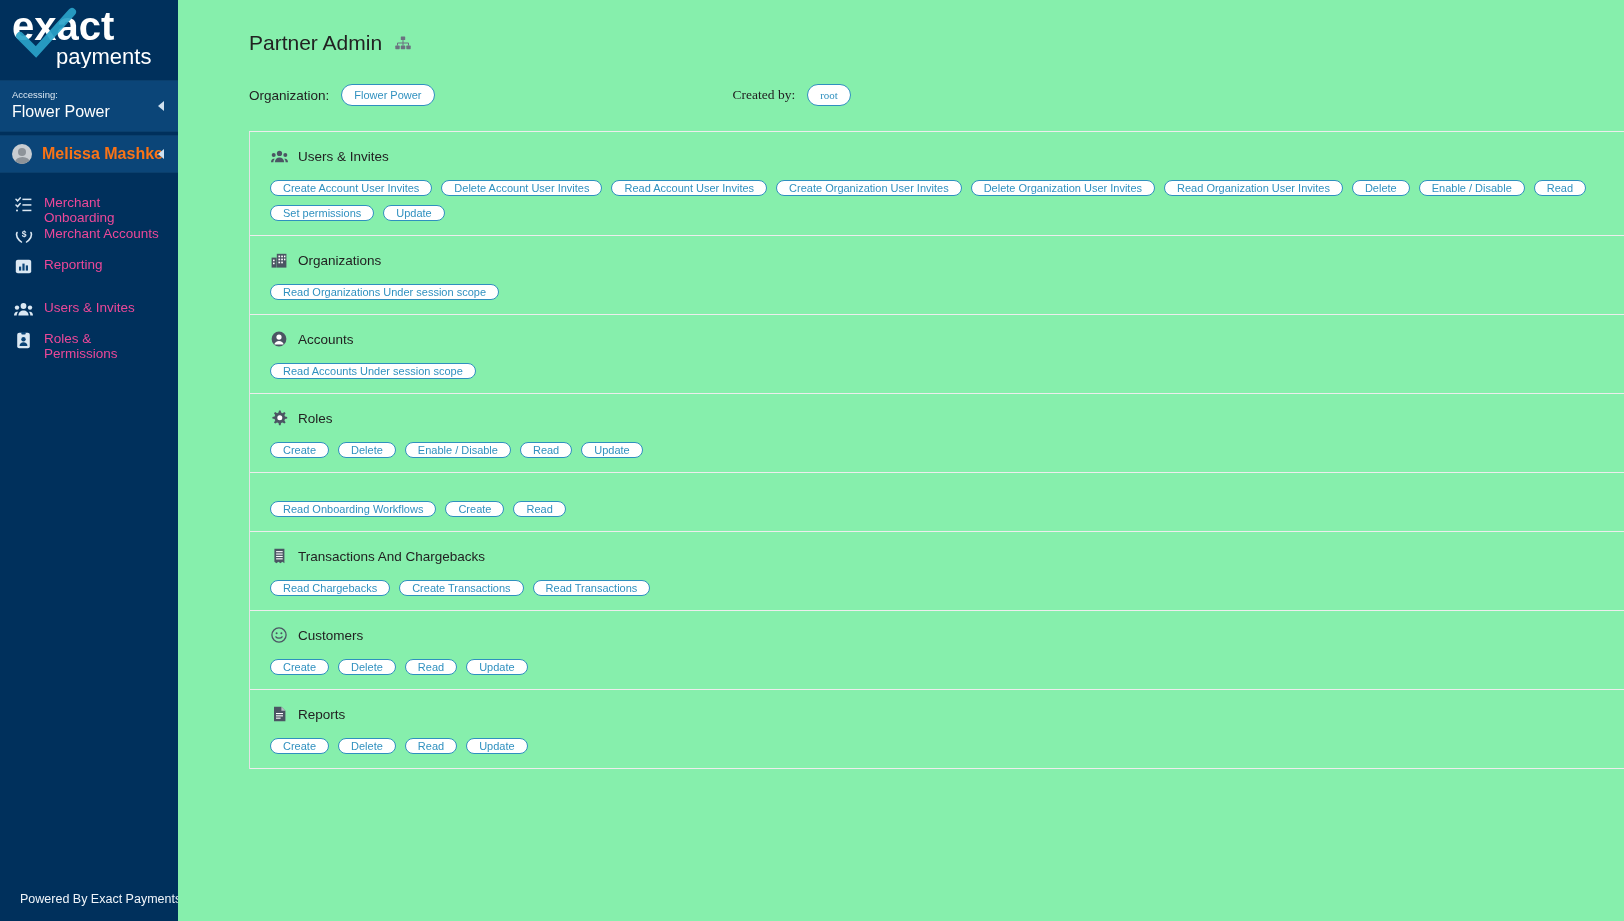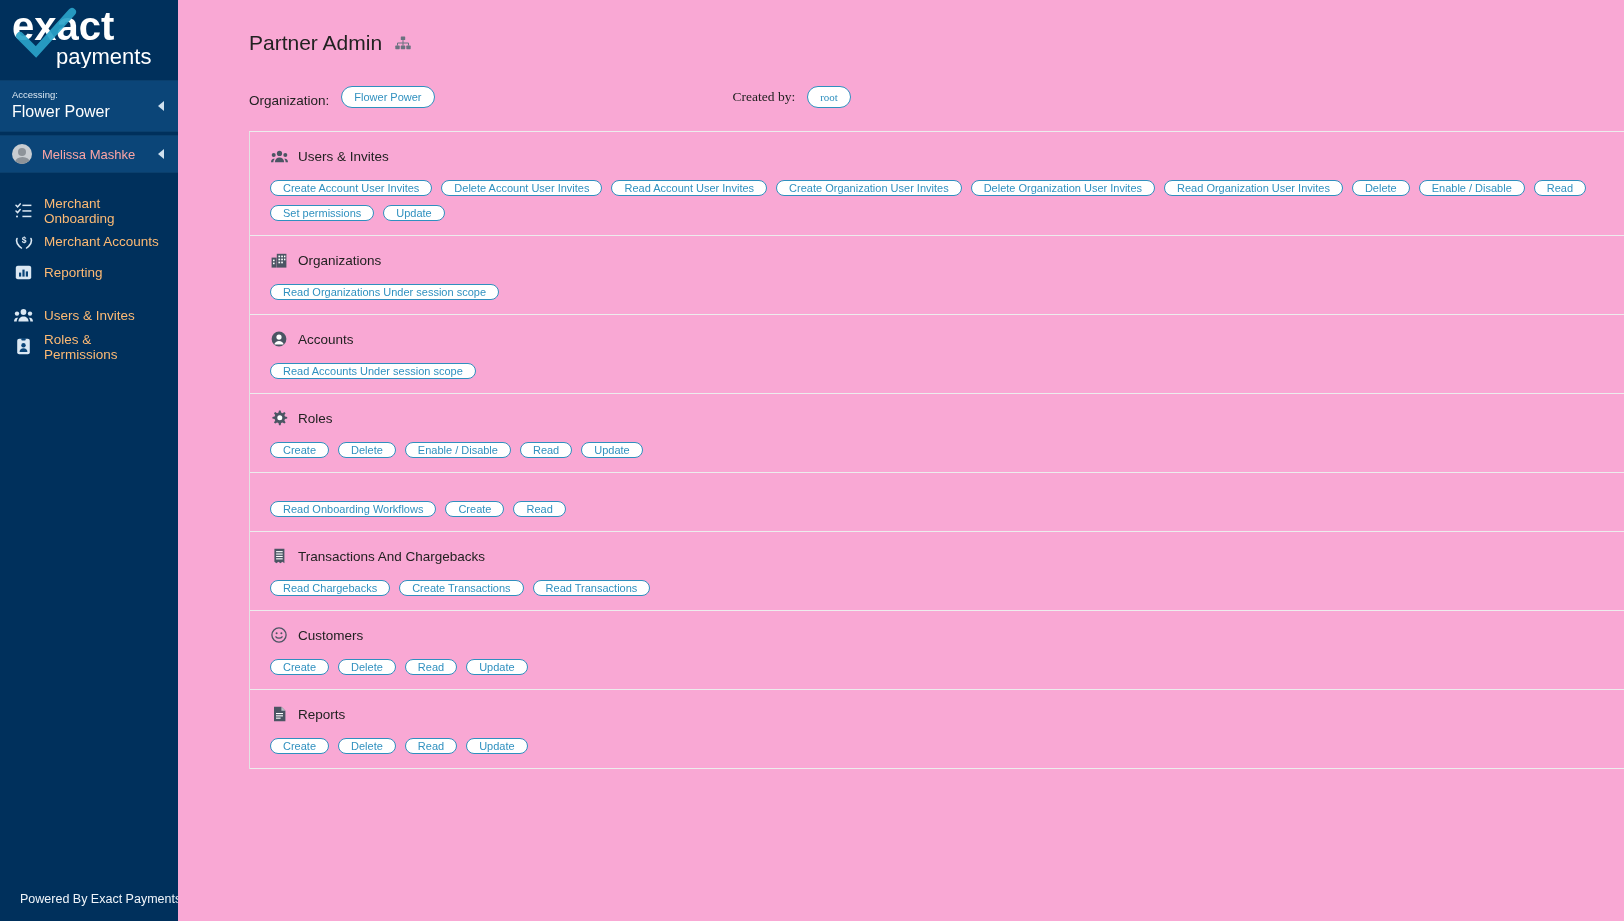--- a/index.html
+++ b/index.html
@@ -59,27 +59,27 @@
     position: relative; overflow: hidden;
   }
   .avatar::before {
     content: ""; position: absolute; left: 6px; top: 3.5px;
     width: 8px; height: 8px; border-radius: 50%; background: #8d9399;
   }
   .avatar::after {
     content: ""; position: absolute; left: 2.5px; top: 13px;
     width: 15px; height: 11px; border-radius: 50% 50% 0 0; background: #8d9399;
   }
-  .user-name { font-size: 13px; color: #fca5a5; margin-left: 10px; }
+  .user-name { font-size: 16px; color: #f97316; margin-left: 10px; font-weight: bold; }
 
   .nav { margin-top: 22px; }
   .nav-item {
-    display: flex; align-items: center;
+    display: flex; 
     height: 31px; padding: 0 14px;
-    color: #fdba74; font-size: 13.5px;
+    color: #ec4899; font-size: 13.5px;
     cursor: pointer;
   }
   .nav-item .nav-ico {
     width: 19px; height: 19px; flex: 0 0 19px;
     margin-right: 11px;
     display: flex; align-items: center; justify-content: center;
   }
   .nav-gap { height: 12px; }
 
   .sidebar-footer {
@@ -87,34 +87,34 @@
     width: 100%; height: 44px;
     display: flex; align-items: center;
     padding-left: 12px;
     font-size: 12.5px; color: #f0f5fa;
     background: #00305c;
   }
 
   
   .main {
     flex: 1 1 auto; height: 921px;
-    background: #f9a8d4;
+    background: #86efac;
     padding: 28px 0 0 0;
     overflow: hidden;
     position: relative;
   }
   .page-head { padding-left: 71px; }
   .title-row { display: flex; align-items: center; height: 30px; }
   .page-title { font-size: 21px; color: #222222; font-weight: 400; }
   .title-ico { margin-left: 13px; display: flex; align-items: center; }
   .subtitle { font-size: 13.5px; color: #333333; margin-top: 22px; }
 
   .meta-row {
     margin-top: 24px;
-    display: flex; align-items: flex-end;
+    display: flex; align-items: center;
     height: 26px;
   }
   .meta-label { font-size: 13.5px; color: #222222; }
   .pill {
     display: inline-flex; align-items: center; justify-content: center;
     height: 22px; padding: 0 12px;
     border: 1px solid #2f90bf; border-radius: 12px;
     color: #2f90bf; font-size: 11px;
     margin-left: 12px; white-space: nowrap;
     background: #fff; cursor: pointer;

